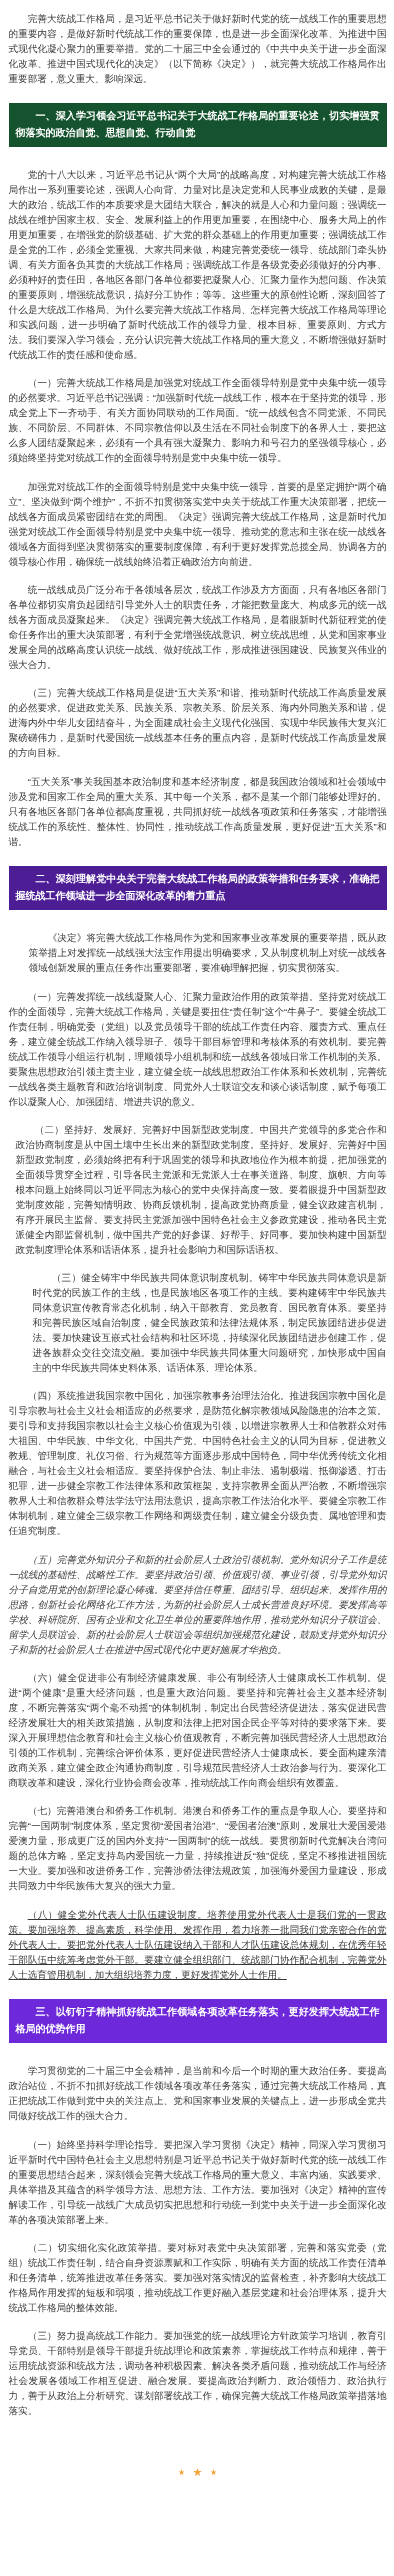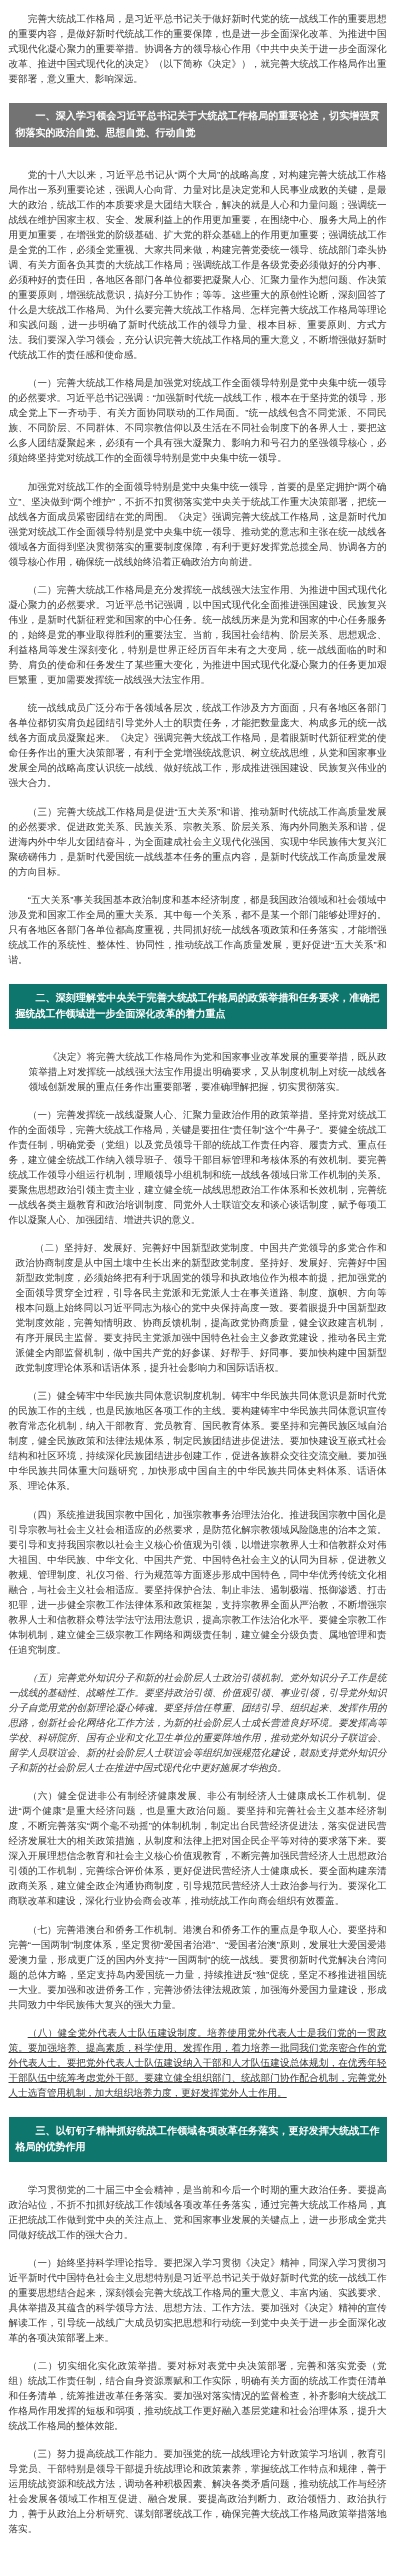--- a/index.html
+++ b/index.html
@@ -63,40 +63,39 @@
   .footer-divider .star.mid {
     font-size: 11.2px;
   }
 </style>
 </head>
 <body>
 
 <div class="page">
 
   <div class="article-body">
-      <p class="para" style="color: rgb(56, 56, 56);">完善大统战工作格局，是习近平总书记关于做好新时代党的统一战线工作的重要思想的重要内容，是做好新时代统战工作的重要保障，也是进一步全面深化改革、为推进中国式现代化凝心聚力的重要举措。协调各方的领导核心作用《中共中央关于进一步全面深化改革、推进中国式现代化的决定》（以下简称《决定》），就完善大统战工作格局作出重要部署，意义重大、影响深远。</p>
-      <div class="section-heading" style="background: #737373; color: rgb(255, 255, 255);">一、深入学习领会习近平总书记关于大统战工作格局的重要论述，切实增强贯彻落实的政治自觉、思想自觉、行动自觉</div>
+      <p class="para" style="color: rgb(56, 56, 56);">完善大统战工作格局，是习近平总书记关于做好新时代党的统一战线工作的重要思想的重要内容，是做好新时代统战工作的重要保障，也是进一步全面深化改革、为推进中国式现代化凝心聚力的重要举措。党的二十届三中全会通过的《中共中央关于进一步全面深化改革、推进中国式现代化的决定》（以下简称《决定》），就完善大统战工作格局作出重要部署，意义重大、影响深远。</p>
+      <div class="section-heading" style="background: #14532d; color: rgb(255, 255, 255);">一、深入学习领会习近平总书记关于大统战工作格局的重要论述，切实增强贯彻落实的政治自觉、思想自觉、行动自觉</div>
       <p class="para" style="color: rgb(56, 56, 56);">党的十八大以来，习近平总书记从“两个大局”的战略高度，对构建完善大统战工作格局作出一系列重要论述，强调人心向背、力量对比是决定党和人民事业成败的关键，是最大的政治，统战工作的本质要求是大团结大联合，解决的就是人心和力量问题；强调统一战线在维护国家主权、安全、发展利益上的作用更加重要，在围绕中心、服务大局上的作用更加重要，在增强党的阶级基础、扩大党的群众基础上的作用更加重要；强调统战工作是全党的工作，必须全党重视、大家共同来做，构建完善党委统一领导、统战部门牵头协调、有关方面各负其责的大统战工作格局；强调统战工作是各级党委必须做好的分内事、必须种好的责任田，各地区各部门各单位都要把凝聚人心、汇聚力量作为想问题、作决策的重要原则，增强统战意识，搞好分工协作；等等。这些重大的原创性论断，深刻回答了什么是大统战工作格局、为什么要完善大统战工作格局、怎样完善大统战工作格局等理论和实践问题，进一步明确了新时代统战工作的领导力量、根本目标、重要原则、方式方法。我们要深入学习领会，充分认识完善大统战工作格局的重大意义，不断增强做好新时代统战工作的责任感和使命感。</p>
       <p class="para" style="color: rgb(56, 56, 56);">（一）完善大统战工作格局是加强党对统战工作全面领导特别是党中央集中统一领导的必然要求。习近平总书记强调：“加强新时代统一战线工作，根本在于坚持党的领导，形成全党上下一齐动手、有关方面协同联动的工作局面。”统一战线包含不同党派、不同民族、不同阶层、不同群体、不同宗教信仰以及生活在不同社会制度下的各界人士，要把这么多人团结凝聚起来，必须有一个具有强大凝聚力、影响力和号召力的坚强领导核心，必须始终坚持党对统战工作的全面领导特别是党中央集中统一领导。</p>
       <p class="para" style="color: rgb(56, 56, 56);">加强党对统战工作的全面领导特别是党中央集中统一领导，首要的是坚定拥护“两个确立”、坚决做到“两个维护”，不折不扣贯彻落实党中央关于统战工作重大决策部署，把统一战线各方面成员紧密团结在党的周围。《决定》强调完善大统战工作格局，这是新时代加强党对统战工作全面领导特别是党中央集中统一领导、推动党的意志和主张在统一战线各领域各方面得到坚决贯彻落实的重要制度保障，有利于更好发挥党总揽全局、协调各方的领导核心作用，确保统一战线始终沿着正确政治方向前进。</p>
-      <p class="para" style="color: rgb(56, 56, 56);">（二）完善大统战工作格局是充分发挥统一战线强大法宝作用、为推进中国式现代化凝心聚力的必然要求。习近平总书记强调，以中国式现代化全面推进强国建设、民族复兴伟业，是新时代新征程党和国家的中心任务。统一战线历来是为党和国家的中心任务服务的，始终是党的事业取得胜利的重要法宝。当前，我国社会结构、阶层关系、思想观念、利益格局等发生深刻变化，特别是世界正经历百年未有之大变局，统一战线面临的时和势、肩负的使命和任务发生了某些重大变化，为推进中国式现代化凝心聚力的任务更加艰巨繁重，更加需要发挥统一战线强大法宝作用。</p>
       <p class="para" style="color: rgb(56, 56, 56);">统一战线成员广泛分布于各领域各层次，统战工作涉及方方面面，只有各地区各部门各单位都切实肩负起团结引导党外人士的职责任务，才能把数量庞大、构成多元的统一战线各方面成员凝聚起来。《决定》强调完善大统战工作格局，是着眼新时代新征程党的使命任务作出的重大决策部署，有利于全党增强统战意识、树立统战思维，从党和国家事业发展全局的战略高度认识统一战线、做好统战工作，形成推进强国建设、民族复兴伟业的强大合力。</p>
       <p class="para" style="color: rgb(56, 56, 56);">（三）完善大统战工作格局是促进“五大关系”和谐、推动新时代统战工作高质量发展的必然要求。促进政党关系、民族关系、宗教关系、阶层关系、海内外同胞关系和谐，促进海内外中华儿女团结奋斗，为全面建成社会主义现代化强国、实现中华民族伟大复兴汇聚磅礴伟力，是新时代爱国统一战线基本任务的重点内容，是新时代统战工作高质量发展的方向目标。</p>
       <p class="para" style="color: rgb(56, 56, 56);">“五大关系”事关我国基本政治制度和基本经济制度，都是我国政治领域和社会领域中涉及党和国家工作全局的重大关系。其中每一个关系，都不是某一个部门能够处理好的。只有各地区各部门各单位都高度重视，共同抓好统一战线各项政策和任务落实，才能增强统战工作的系统性、整体性、协同性，推动统战工作高质量发展，更好促进“五大关系”和谐。</p>
-      <div class="section-heading" style="background: #0f766e; color: rgb(255, 255, 255);">二、深刻理解党中央关于完善大统战工作格局的政策举措和任务要求，准确把握统战工作领域进一步全面深化改革的着力重点</div>
+      <div class="section-heading" style="background: #4c1d95; color: rgb(255, 255, 255);">二、深刻理解党中央关于完善大统战工作格局的政策举措和任务要求，准确把握统战工作领域进一步全面深化改革的着力重点</div>
       <p class="para" style="color: rgb(56, 56, 56); margin-left: 20px;">《决定》将完善大统战工作格局作为党和国家事业改革发展的重要举措，既从政策举措上对发挥统一战线强大法宝作用提出明确要求，又从制度机制上对统一战线各领域创新发展的重点任务作出重要部署，要准确理解把握，切实贯彻落实。</p>
       <p class="para" style="color: rgb(56, 56, 56);">（一）完善发挥统一战线凝聚人心、汇聚力量政治作用的政策举措。坚持党对统战工作的全面领导，完善大统战工作格局，关键是要扭住“责任制”这个“牛鼻子”。要健全统战工作责任制，明确党委（党组）以及党员领导干部的统战工作责任内容、履责方式、重点任务，建立健全统战工作纳入领导班子、领导干部目标管理和考核体系的有效机制。要完善统战工作领导小组运行机制，理顺领导小组机制和统一战线各领域日常工作机制的关系。要聚焦思想政治引领主责主业，建立健全统一战线思想政治工作体系和长效机制，完善统一战线各类主题教育和政治培训制度、同党外人士联谊交友和谈心谈话制度，赋予每项工作以凝聚人心、加强团结、增进共识的意义。</p>
       <p class="para" style="color: rgb(56, 56, 56); margin-left: 7px;">（二）坚持好、发展好、完善好中国新型政党制度。中国共产党领导的多党合作和政治协商制度是从中国土壤中生长出来的新型政党制度。坚持好、发展好、完善好中国新型政党制度，必须始终把有利于巩固党的领导和执政地位作为根本前提，把加强党的全面领导贯穿全过程，引导各民主党派和无党派人士在事关道路、制度、旗帜、方向等根本问题上始终同以习近平同志为核心的党中央保持高度一致。要着眼提升中国新型政党制度效能，完善知情明政、协商反馈机制，提高政党协商质量，健全议政建言机制，有序开展民主监督。要支持民主党派加强中国特色社会主义参政党建设，推动各民主党派健全内部监督机制，做中国共产党的好参谋、好帮手、好同事。要加快构建中国新型政党制度理论体系和话语体系，提升社会影响力和国际话语权。</p>
-      <p class="para" style="color: rgb(56, 56, 56);">（三）健全铸牢中华民族共同体意识制度机制。铸牢中华民族共同体意识是新时代党的民族工作的主线，也是民族地区各项工作的主线。要构建铸牢中华民族共同体意识宣传教育常态化机制，纳入干部教育、党员教育、国民教育体系。要坚持和完善民族区域自治制度，健全民族政策和法律法规体系，制定民族团结进步促进法。要加快建设互嵌式社会结构和社区环境，持续深化民族团结进步创建工作，促进各族群众交往交流交融。要加强中华民族共同体重大问题研究，加快形成中国自主的中华民族共同体史料体系、话语体系、理论体系。</p>
+      <p class="para" style="color: rgb(56, 56, 56); margin-left: 24px;">（三）健全铸牢中华民族共同体意识制度机制。铸牢中华民族共同体意识是新时代党的民族工作的主线，也是民族地区各项工作的主线。要构建铸牢中华民族共同体意识宣传教育常态化机制，纳入干部教育、党员教育、国民教育体系。要坚持和完善民族区域自治制度，健全民族政策和法律法规体系，制定民族团结进步促进法。要加快建设互嵌式社会结构和社区环境，持续深化民族团结进步创建工作，促进各族群众交往交流交融。要加强中华民族共同体重大问题研究，加快形成中国自主的中华民族共同体史料体系、话语体系、理论体系。</p>
       <p class="para" style="color: rgb(56, 56, 56);">（四）系统推进我国宗教中国化，加强宗教事务治理法治化。推进我国宗教中国化是引导宗教与社会主义社会相适应的必然要求，是防范化解宗教领域风险隐患的治本之策。要引导和支持我国宗教以社会主义核心价值观为引领，以增进宗教界人士和信教群众对伟大祖国、中华民族、中华文化、中国共产党、中国特色社会主义的认同为目标，促进教义教规、管理制度、礼仪习俗、行为规范等方面逐步形成中国特色，同中华优秀传统文化相融合，与社会主义社会相适应。要坚持保护合法、制止非法、遏制极端、抵御渗透、打击犯罪，进一步健全宗教工作法律体系和政策框架，支持宗教界全面从严治教，不断增强宗教界人士和信教群众尊法学法守法用法意识，提高宗教工作法治化水平。要健全宗教工作体制机制，建立健全三级宗教工作网络和两级责任制，建立健全分级负责、属地管理和责任追究制度。</p>
       <p class="para" style="color: rgb(56, 56, 56); font-style: italic;">（五）完善党外知识分子和新的社会阶层人士政治引领机制。党外知识分子工作是统一战线的基础性、战略性工作。要坚持政治引领、价值观引领、事业引领，引导党外知识分子自觉用党的创新理论凝心铸魂。要坚持信任尊重、团结引导、组织起来、发挥作用的思路，创新社会化网络化工作方法，为新的社会阶层人士成长营造良好环境。要发挥高等学校、科研院所、国有企业和文化卫生单位的重要阵地作用，推动党外知识分子联谊会、留学人员联谊会、新的社会阶层人士联谊会等组织加强规范化建设，鼓励支持党外知识分子和新的社会阶层人士在推进中国式现代化中更好施展才华抱负。</p>
       <p class="para" style="color: rgb(56, 56, 56);">（六）健全促进非公有制经济健康发展、非公有制经济人士健康成长工作机制。促进“两个健康”是重大经济问题，也是重大政治问题。要坚持和完善社会主义基本经济制度，不断完善落实“两个毫不动摇”的体制机制，制定出台民营经济促进法，落实促进民营经济发展壮大的相关政策措施，从制度和法律上把对国企民企平等对待的要求落下来。要深入开展理想信念教育和社会主义核心价值观教育，不断完善加强民营经济人士思想政治引领的工作机制，完善综合评价体系，更好促进民营经济人士健康成长。要全面构建亲清政商关系，建立健全政企沟通协商制度，引导规范民营经济人士政治参与行为。要深化工商联改革和建设，深化行业协会商会改革，推动统战工作向商会组织有效覆盖。</p>
       <p class="para" style="color: rgb(56, 56, 56);">（七）完善港澳台和侨务工作机制。港澳台和侨务工作的重点是争取人心。要坚持和完善“一国两制”制度体系，坚定贯彻“爱国者治港”、“爱国者治澳”原则，发展壮大爱国爱港爱澳力量，形成更广泛的国内外支持“一国两制”的统一战线。要贯彻新时代党解决台湾问题的总体方略，坚定支持岛内爱国统一力量，持续推进反“独”促统，坚定不移推进祖国统一大业。要加强和改进侨务工作，完善涉侨法律法规政策，加强海外爱国力量建设，形成共同致力中华民族伟大复兴的强大力量。</p>
       <p class="para" style="color: rgb(56, 56, 56); text-decoration: underline;">（八）健全党外代表人士队伍建设制度。培养使用党外代表人士是我们党的一贯政策。要加强培养、提高素质，科学使用、发挥作用，着力培养一批同我们党亲密合作的党外代表人士。要把党外代表人士队伍建设纳入干部和人才队伍建设总体规划，在优秀年轻干部队伍中统筹考虑党外干部。要建立健全组织部门、统战部门协作配合机制，完善党外人士选育管用机制，加大组织培养力度，更好发挥党外人士作用。</p>
-      <div class="section-heading" style="background: #0f766e; color: rgb(255, 255, 255);">三、以钉钉子精神抓好统战工作领域各项改革任务落实，更好发挥大统战工作格局的优势作用</div>
+      <div class="section-heading" style="background: #6d28d9; color: rgb(255, 255, 255);">三、以钉钉子精神抓好统战工作领域各项改革任务落实，更好发挥大统战工作格局的优势作用</div>
       <p class="para" style="color: rgb(56, 56, 56);">学习贯彻党的二十届三中全会精神，是当前和今后一个时期的重大政治任务。要提高政治站位，不折不扣抓好统战工作领域各项改革任务落实，通过完善大统战工作格局，真正把统战工作做到党中央的关注点上、党和国家事业发展的关键点上，进一步形成全党共同做好统战工作的强大合力。</p>
       <p class="para" style="color: rgb(56, 56, 56);">（一）始终坚持科学理论指导。要把深入学习贯彻《决定》精神，同深入学习贯彻习近平新时代中国特色社会主义思想特别是习近平总书记关于做好新时代党的统一战线工作的重要思想结合起来，深刻领会完善大统战工作格局的重大意义、丰富内涵、实践要求、具体举措及其蕴含的科学领导方法、思想方法、工作方法。要加强对《决定》精神的宣传解读工作，引导统一战线广大成员切实把思想和行动统一到党中央关于进一步全面深化改革的各项决策部署上来。</p>
       <p class="para" style="color: rgb(56, 56, 56);">（二）切实细化实化政策举措。要对标对表党中央决策部署，完善和落实党委（党组）统战工作责任制，结合自身资源禀赋和工作实际，明确有关方面的统战工作责任清单和任务清单，统筹推进改革任务落实。要加强对落实情况的监督检查，补齐影响大统战工作格局作用发挥的短板和弱项，推动统战工作更好融入基层党建和社会治理体系，提升大统战工作格局的整体效能。</p>
       <p class="para" style="color: rgb(56, 56, 56);">（三）努力提高统战工作能力。要加强党的统一战线理论方针政策学习培训，教育引导党员、干部特别是领导干部提升统战理论和政策素养，掌握统战工作特点和规律，善于运用统战资源和统战方法，调动各种积极因素、解决各类矛盾问题，推动统战工作与经济社会发展各领域工作相互促进、融合发展。要提高政治判断力、政治领悟力、政治执行力，善于从政治上分析研究、谋划部署统战工作，确保完善大统战工作格局政策举措落地落实。</p>
     </div>
 
   <div class="footer-divider">
 
     <span class="stars">
       <span class="star" style="color: rgb(245, 163, 60);">★</span>

